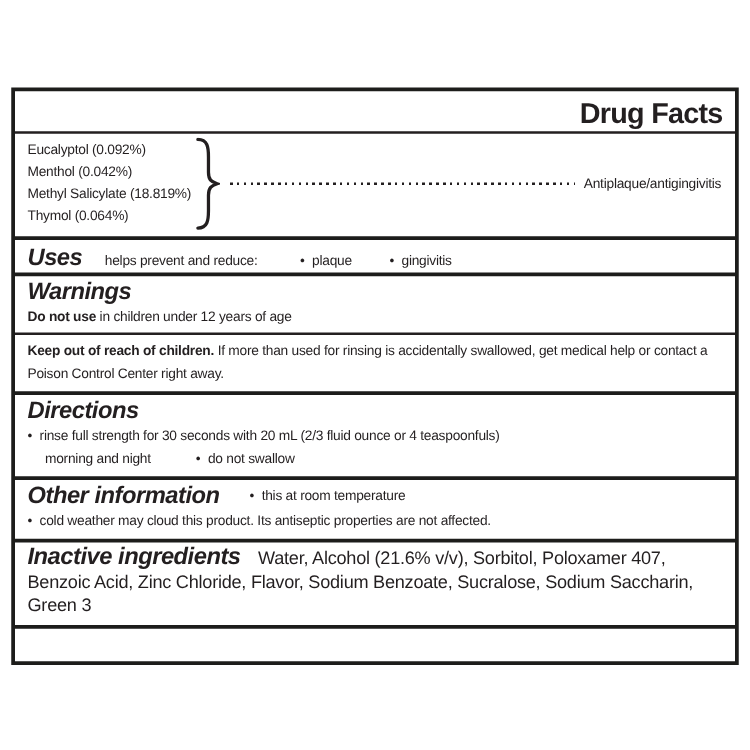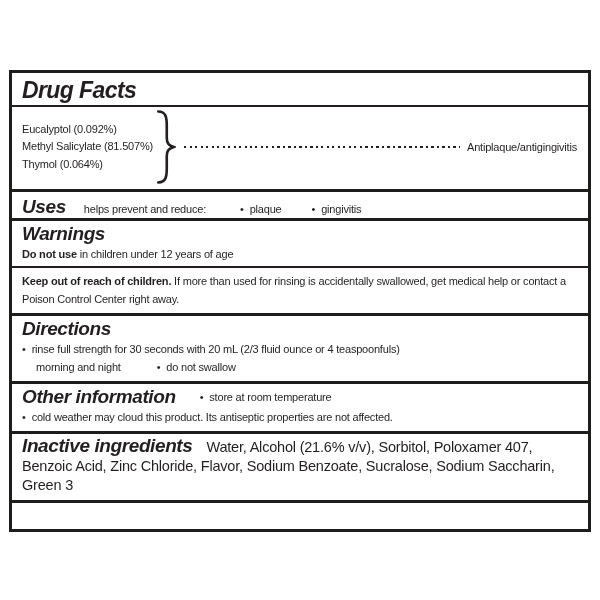--- a/index.html
+++ b/index.html
@@ -8,21 +8,21 @@
     font-family:"Liberation Sans",sans-serif;color:#231f20;
     -webkit-font-smoothing:antialiased;
   }
   .label-box{
     position:absolute;left:9px;top:70px;width:582px;height:462px;
     box-sizing:border-box;border:3px solid #1d1d1b;background:#fff;
     overflow:hidden;
   }
   .sec{border-top:3px solid #1d1d1b;padding:2px 9px 5px 10px;}
   .sec-title{padding:4px 10px 2px 10px;border-bottom:2px solid #231f20;}
-  .h1{font-style:italic;font-weight:700;font-size:23px;line-height:26px;letter-spacing:-0.6px;}
+  .h1{font-weight:700;font-size:23px;line-height:26px;letter-spacing:-0.6px;text-align:right;}
   .h2{font-style:italic;font-weight:700;font-size:19px;line-height:22px;letter-spacing:-0.4px;}
   .t{font-size:11px;line-height:18px;letter-spacing:-0.2px;}
   .b{font-weight:700;}
   
   .ai-head-row{display:flex;justify-content:space-between;align-items:baseline;}
   .ai-row{display:flex;align-items:center;margin-top:1px;}
   .ai-col .t{line-height:17.5px;}
   .brace{flex:none;margin-left:3px;}
   .leader{
     flex:1;height:2.5px;margin:0 7px 0 8px;align-self:center;
@@ -56,21 +56,22 @@
 <div class="label-box">
 
   <div class="sec-title">
     <div class="h1">Drug Facts</div>
   </div>
 
   <div class="sec" style="border-top:none;">
     <div class="ai-row">
       <div class="ai-col">
         <div class="t">Eucalyptol (0.092%)</div>
-        <div class="t">Methyl Salicylate (81.507%)</div>
+        <div class="t">Menthol (0.042%)</div>
+        <div class="t">Methyl Salicylate (18.819%)</div>
         <div class="t">Thymol (0.064%)</div>
       </div>
       <svg class="brace" width="20" height="74" viewBox="0 0 24 96">
         <path d="M2 2 C12 2 13 10 13 20 L13 36 C13 44 16 46 22 48 C16 50 13 52 13 60 L13 76 C13 86 12 94 2 94" fill="none" stroke="#231f20" stroke-width="3.4" stroke-linecap="round"></path>
       </svg>
       <div class="leader"></div>
       <div class="t purpose">Antiplaque/antigingivitis</div>
     </div>
   </div>
 
@@ -106,21 +107,21 @@
       <span class="bullet">•</span>
       <span>do not swallow</span>
     </div>
   </div>
 
   <div class="sec">
     <div class="oi-row">
       <span class="h2">Other information</span>
       <span class="t bullet-item">
         <span class="bullet">•</span>
-        <span>store at room temperature</span>
+        <span>this at room temperature</span>
       </span>
     </div>
     <div class="t dir-line">
       <span class="bullet">•</span>
       <span>cold weather may cloud this product. Its antiseptic properties are not affected.</span>
     </div>
   </div>
 
   <div class="sec">
     <div class="ii-para"><span class="h2">Inactive ingredients</span><span>Water, Alcohol (21.6% v/v), Sorbitol, Poloxamer 407, Benzoic Acid, Zinc Chloride, Flavor, Sodium Benzoate, Sucralose, Sodium Saccharin, Green 3</span></div>

